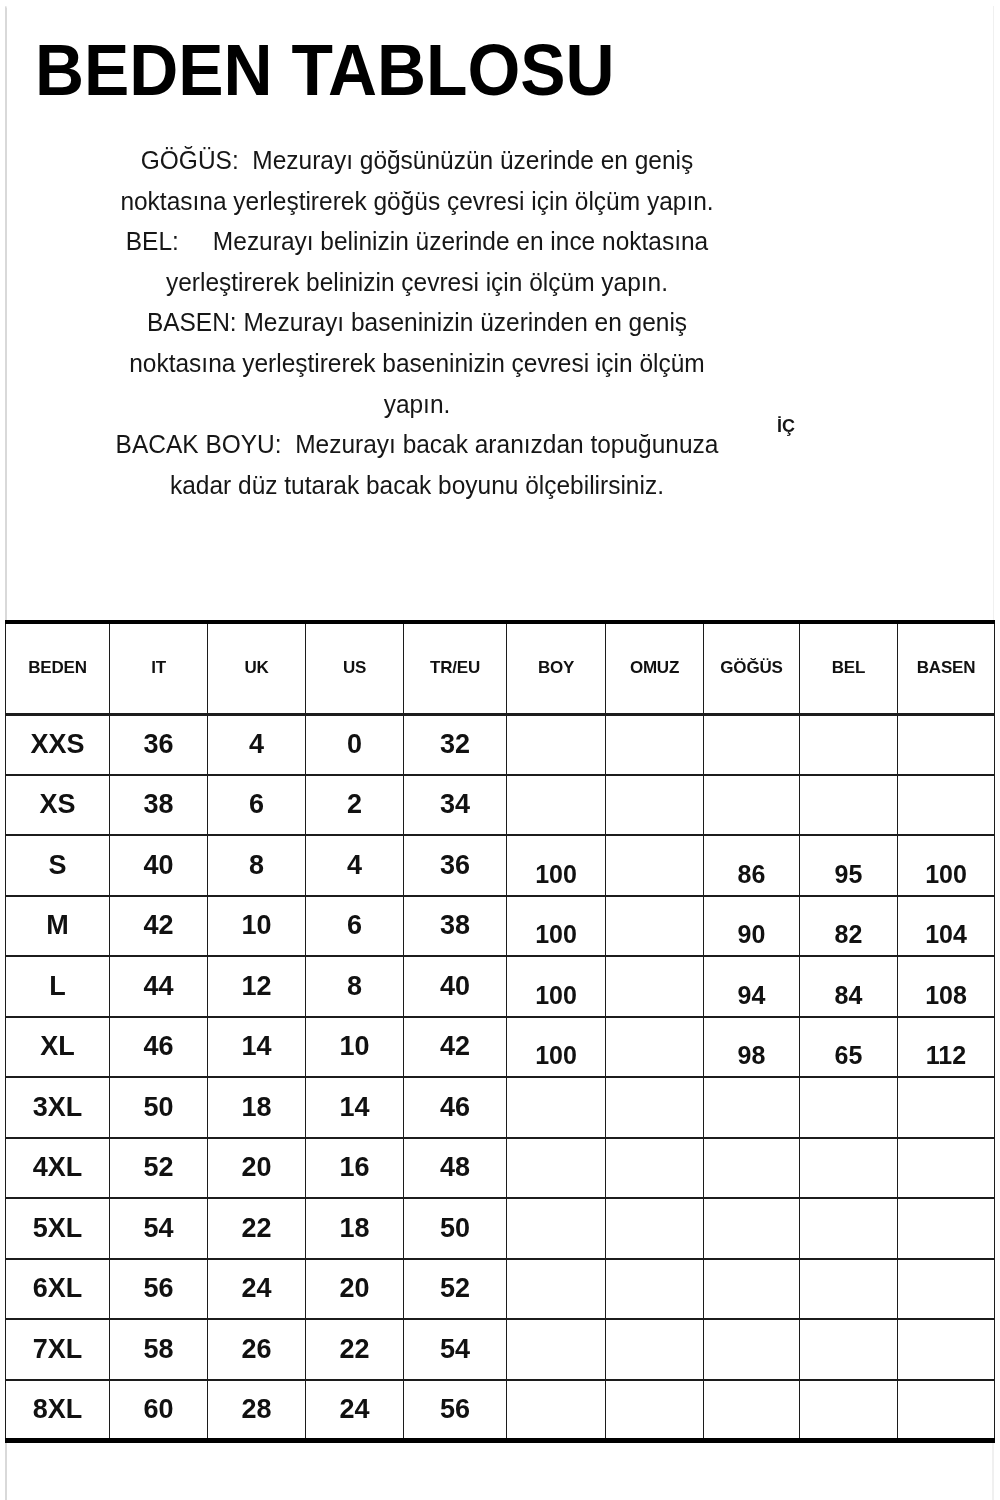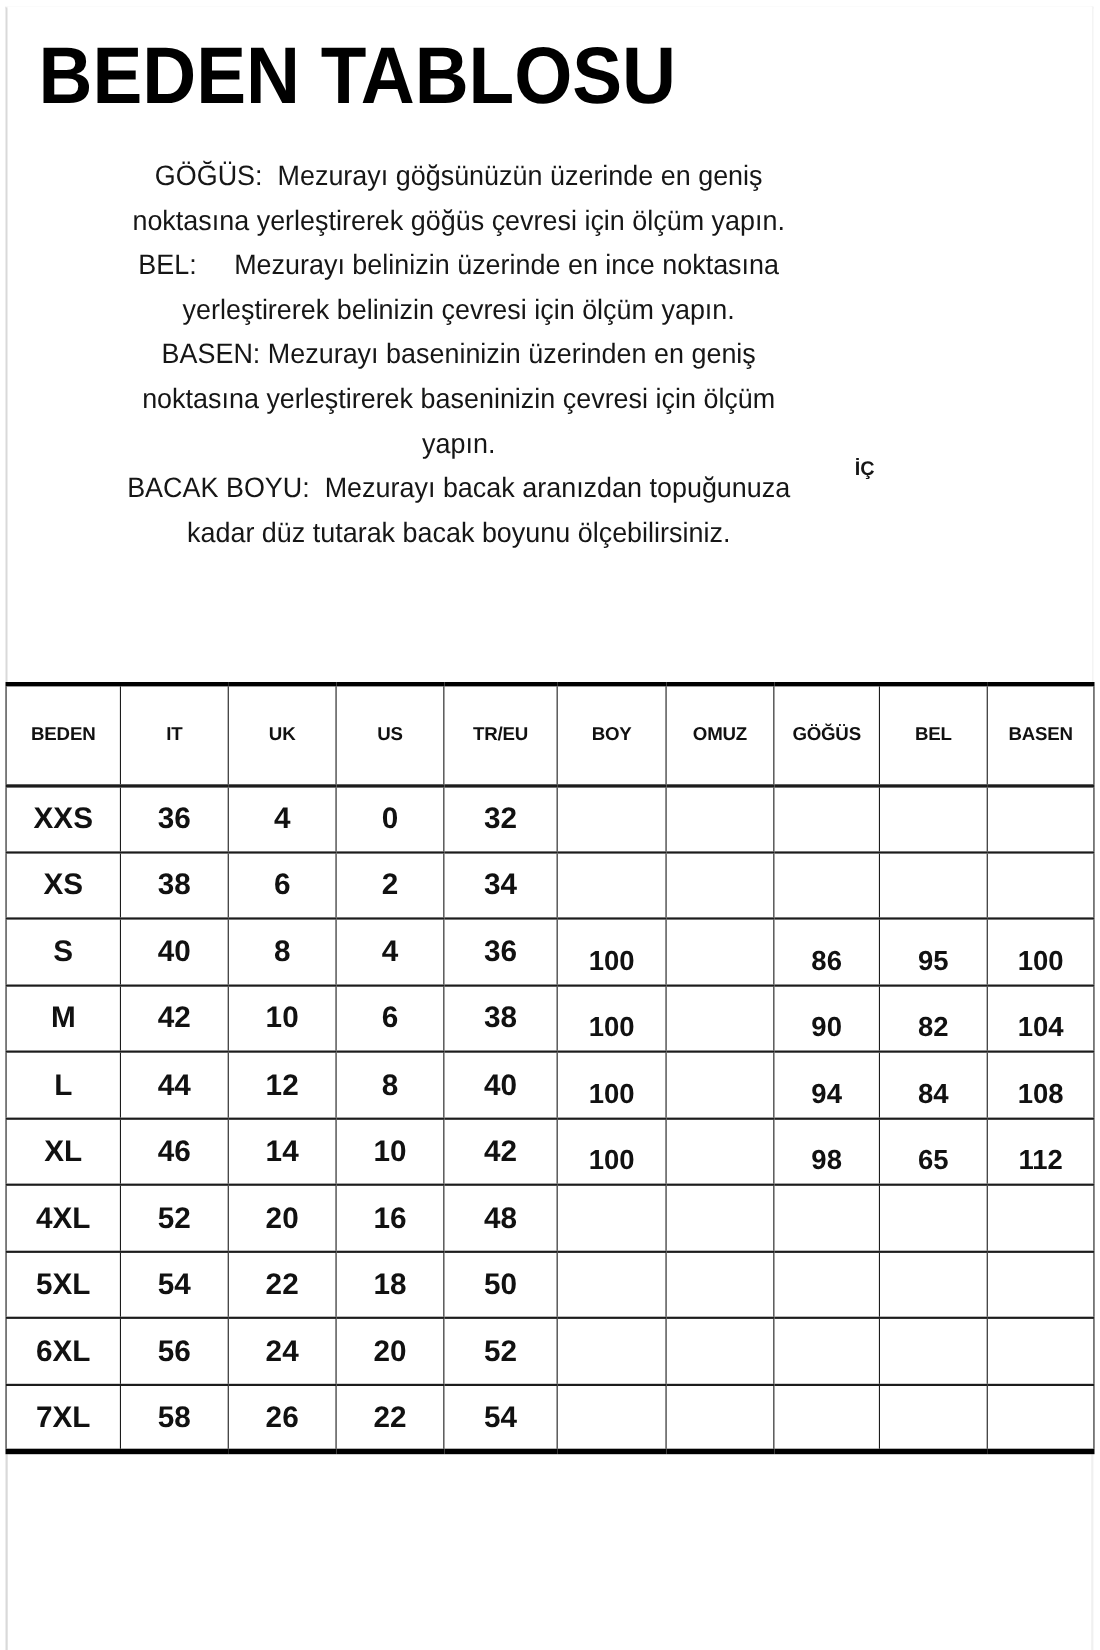--- a/index.html
+++ b/index.html
@@ -267,20 +267,32 @@
           <td>14</td>
           <td>10</td>
           <td>42</td>
           <td class="meas">100</td>
           <td class="meas empty"></td>
           <td class="meas">98</td>
           <td class="meas">65</td>
           <td class="meas">112</td>
         </tr>
         <tr>
+          <td>3XL</td>
+          <td>50</td>
+          <td>18</td>
+          <td>14</td>
+          <td>46</td>
+          <td class="meas empty"></td>
+          <td class="meas empty"></td>
+          <td class="meas empty"></td>
+          <td class="meas empty"></td>
+          <td class="meas empty"></td>
+        </tr>
+        <tr>
           <td>4XL</td>
           <td>52</td>
           <td>20</td>
           <td>16</td>
           <td>48</td>
           <td class="meas empty"></td>
           <td class="meas empty"></td>
           <td class="meas empty"></td>
           <td class="meas empty"></td>
           <td class="meas empty"></td>
@@ -314,16 +326,28 @@
           <td>58</td>
           <td>26</td>
           <td>22</td>
           <td>54</td>
           <td class="meas empty"></td>
           <td class="meas empty"></td>
           <td class="meas empty"></td>
           <td class="meas empty"></td>
           <td class="meas empty"></td>
         </tr>
+        <tr>
+          <td>8XL</td>
+          <td>60</td>
+          <td>28</td>
+          <td>24</td>
+          <td>56</td>
+          <td class="meas empty"></td>
+          <td class="meas empty"></td>
+          <td class="meas empty"></td>
+          <td class="meas empty"></td>
+          <td class="meas empty"></td>
+        </tr>
       </tbody>
   </table>
 
 </div>
 
 </body></html>

